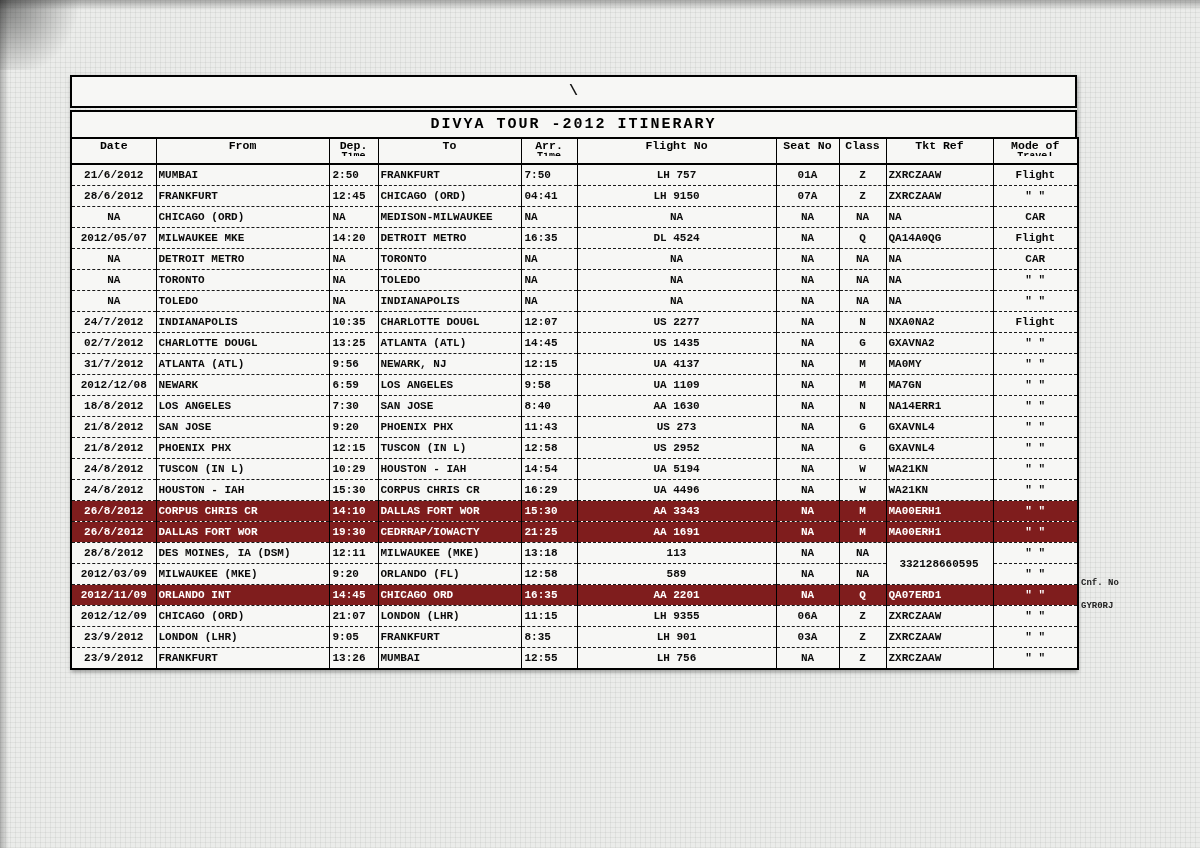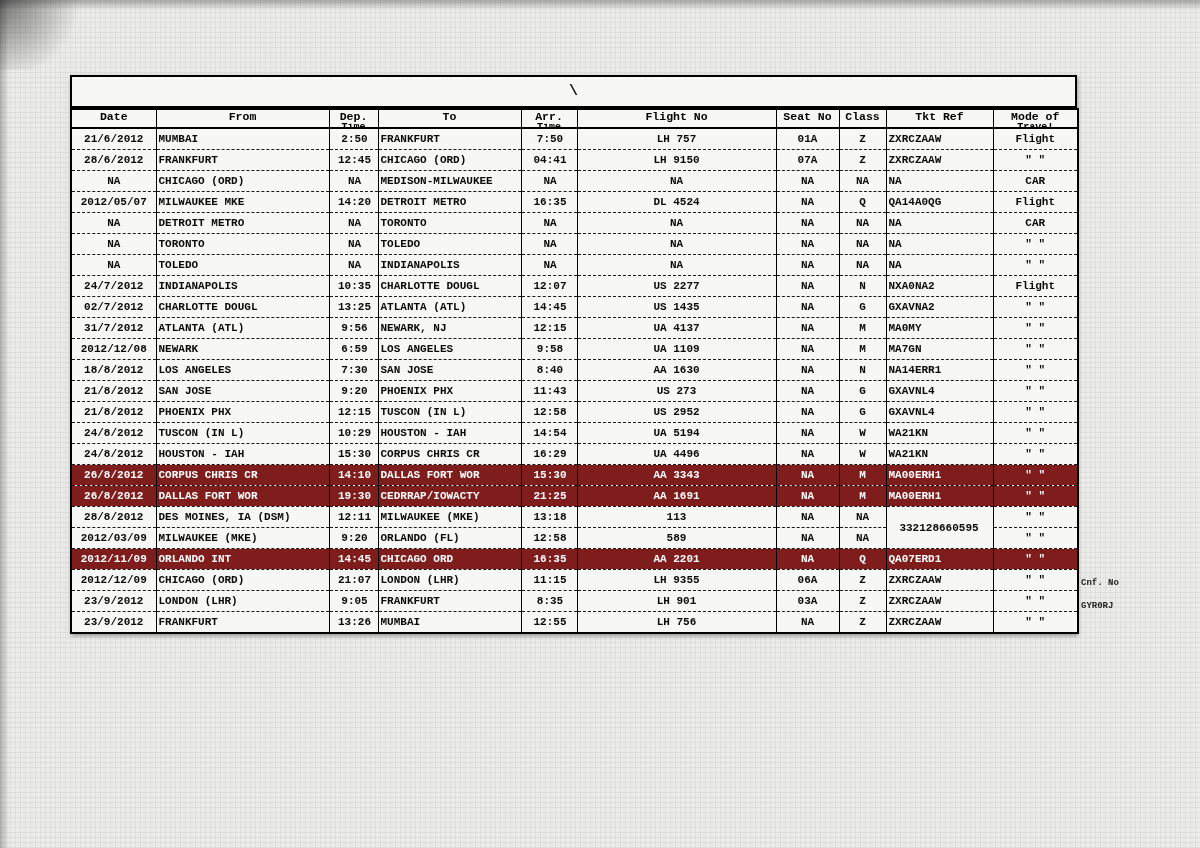--- a/index.html
+++ b/index.html
@@ -36,53 +36,56 @@
   }
   table.itin{
     border-collapse:collapse;table-layout:fixed;width:1007px;background:#f7f7f5;
     border:2px solid #000;
   }
   col.c-date{width:85px;}  col.c-from{width:173px;} col.c-dep{width:49px;}
   col.c-to{width:143px;}   col.c-arr{width:56px;}   col.c-flight{width:199px;}
   col.c-seat{width:63px;}  col.c-class{width:47px;} col.c-tkt{width:107px;}
   col.c-mode{width:85px;}
   th{
-    box-sizing:border-box;height:19px;padding:0 2px;vertical-align:top;
+    box-sizing:border-box;height:26px;padding:0 2px;vertical-align:top;
     border-left:1px solid #000;border-bottom:2px solid #000;
     font-size:11.5px;font-weight:bold;color:#000;line-height:13px;text-align:center;
     overflow:hidden;
   }
   th .h-sub{height:4px;overflow:hidden;line-height:10px;font-size:10px;}
   td{
     box-sizing:border-box;height:21px;padding:0 3px;
     border-left:1px solid #000;border-top:1px dashed #1a1a1a;
     font-size:11px;font-weight:bold;color:#0a0a0a;line-height:20px;
     white-space:nowrap;overflow:hidden;
   }
   td.a-center{text-align:center;}
-  td.a-right{text-align:center;padding-right:1px;}
+  td.a-right{text-align:left;padding-right:1px;}
   td.a-left{text-align:left;padding-left:2px;}
   tr.hl td{background:#7f1d1d;color:#fff;}
   td.merged{text-align:center;vertical-align:middle;}
   .sidenote{
     position:absolute;left:1081px;top:540px;width:110px;
     font-size:9px;font-weight:bold;color:#222;line-height:10px;margin-top:38px;
   }
   .sidenote .sn-val{margin-top:13px;}
 </style>
 </head>
 <body>
 
 <div class="edge-top"></div>
 <div class="edge-left"></div>
 <div class="edge-corner"></div>
 
 <div class="doc">
   <div class="topbox">
     <span>\</span>
+  </div>
+  <div class="titlebox">
+    <span>DIVYA TOUR -2012 ITINERARY</span>
   </div>
   <table class="itin">
     <colgroup>
       <col class="c-date">
         <col class="c-from">
         <col class="c-dep">
         <col class="c-to">
         <col class="c-arr">
       <col class="c-flight">
         <col class="c-seat">

